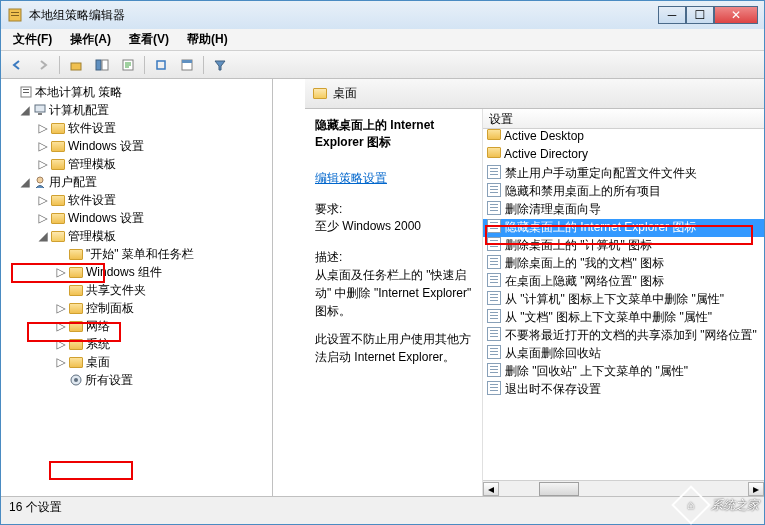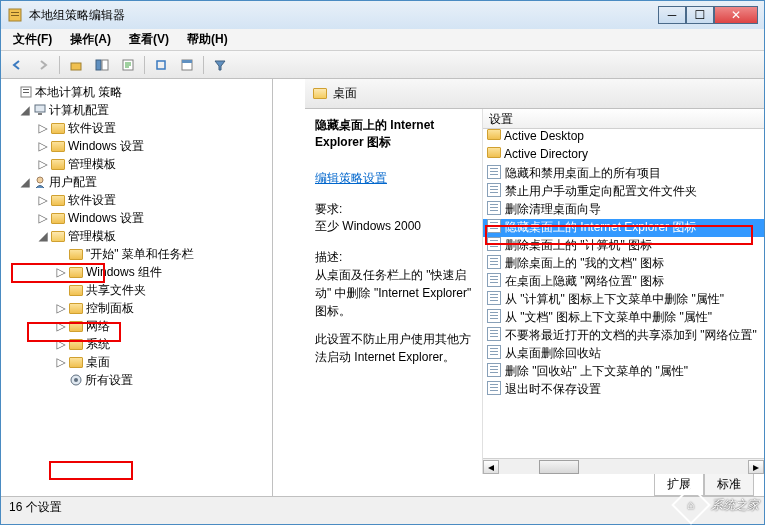--- a/index.html
+++ b/index.html
@@ -250,25 +250,25 @@
               <div class="list-item">
                 <span class="node-icon folder-icon"></span>
                 <span>Active Desktop</span>
               </div>
               <div class="list-item">
                 <span class="node-icon folder-icon"></span>
                 <span>Active Directory</span>
               </div>
               <div class="list-item">
                 <span class="setting-icon"></span>
+                <span>禁止用户手动重定向配置文件文件夹</span>
+              </div>
+              <div class="list-item">
+                <span class="setting-icon"></span>
                 <span>隐藏和禁用桌面上的所有项目</span>
-              </div>
-              <div class="list-item">
-                <span class="setting-icon"></span>
-                <span>禁止用户手动重定向配置文件文件夹</span>
               </div>
               <div class="list-item">
                 <span class="setting-icon"></span>
                 <span>删除清理桌面向导</span>
               </div>
               <div class="list-item selected">
                 <span class="setting-icon"></span>
                 <span>隐藏桌面上的 Internet Explorer 图标</span>
               </div>
               <div class="list-item">
@@ -311,24 +311,20 @@
           <div class="red-box" style="left:2px; top:116px; width:268px; height:20px"></div>
           <div class="scrollbar-h">
             <div class="sb-btn">◂</div>
             <div class="sb-track">
                 <div class="sb-thumb" style="left:40px; width:40px"></div>
               </div>
             <div class="sb-btn">▸</div>
           </div>
         </div>
       </div>
-      <div class="tabs">
-        <div class="tab active">扩展</div>
-        <div class="tab">标准</div>
-      </div>
     </div>
   </div>
 
   <div class="statusbar">
     <span>16 个设置</span>
   </div>
 </div>
 
 <div class="watermark">
   <div class="wm-icon">

